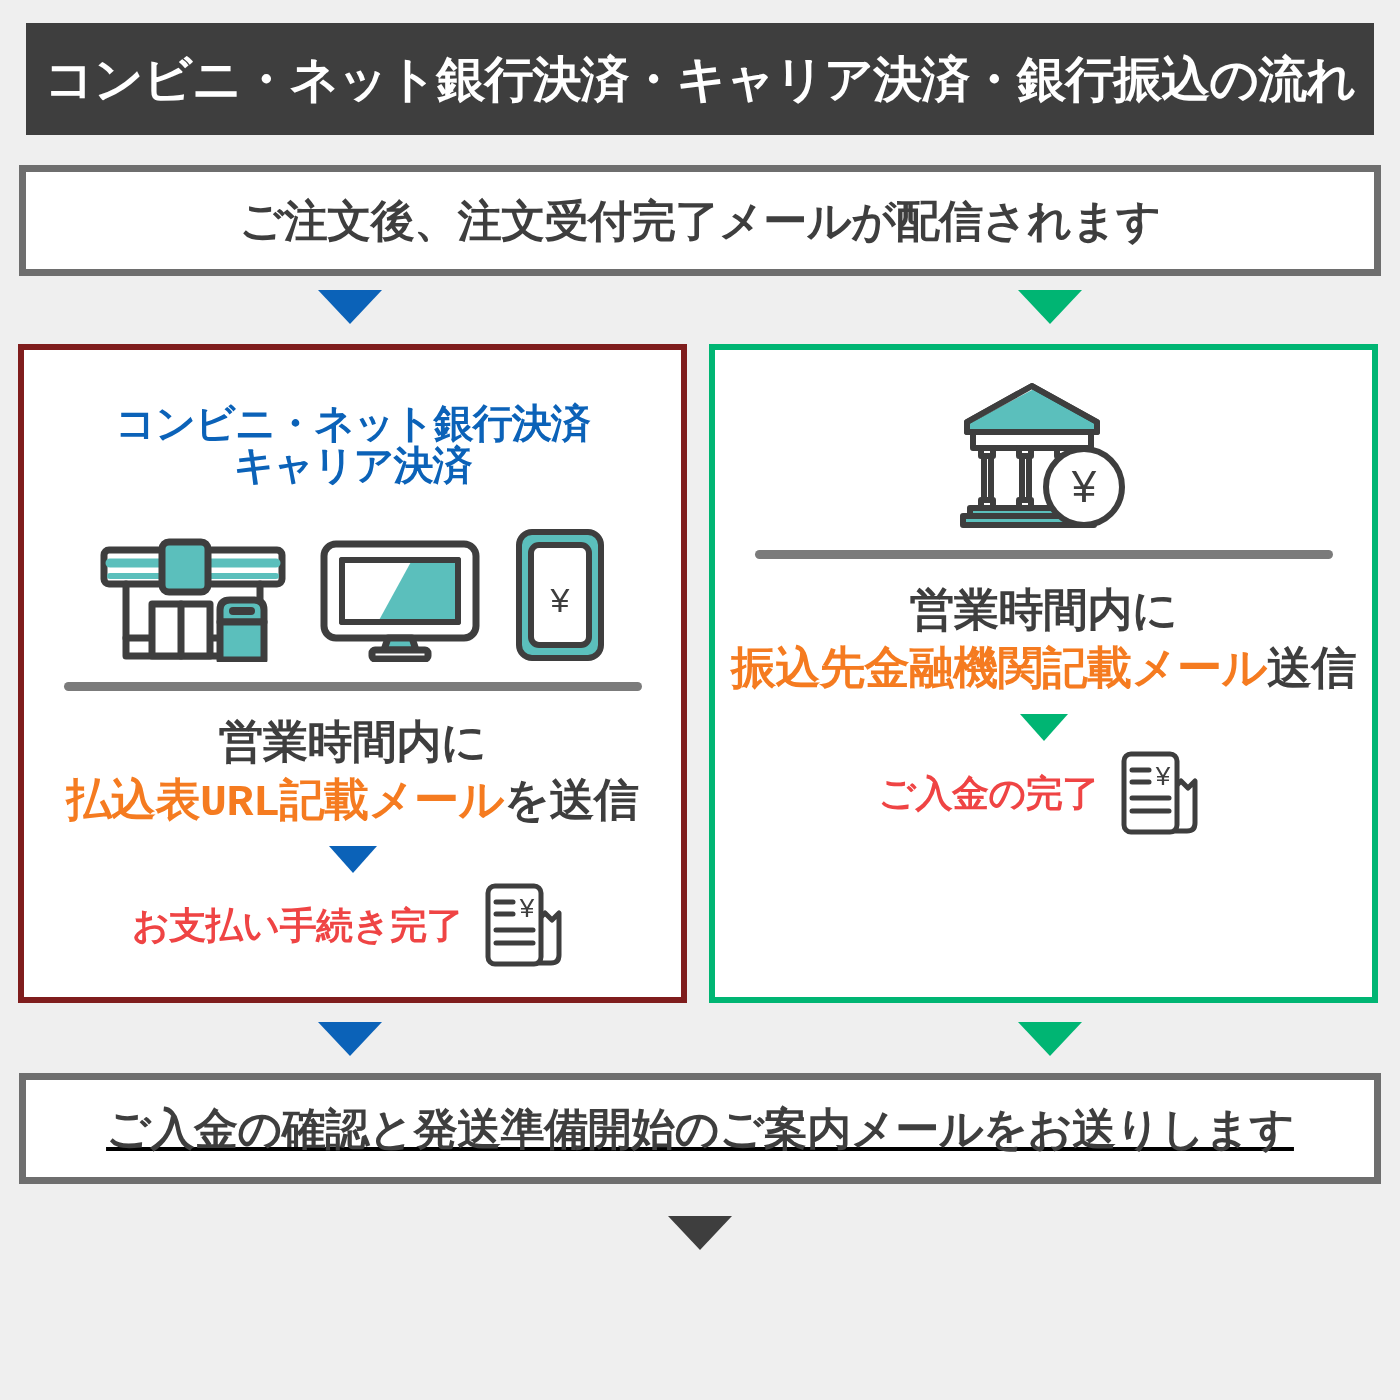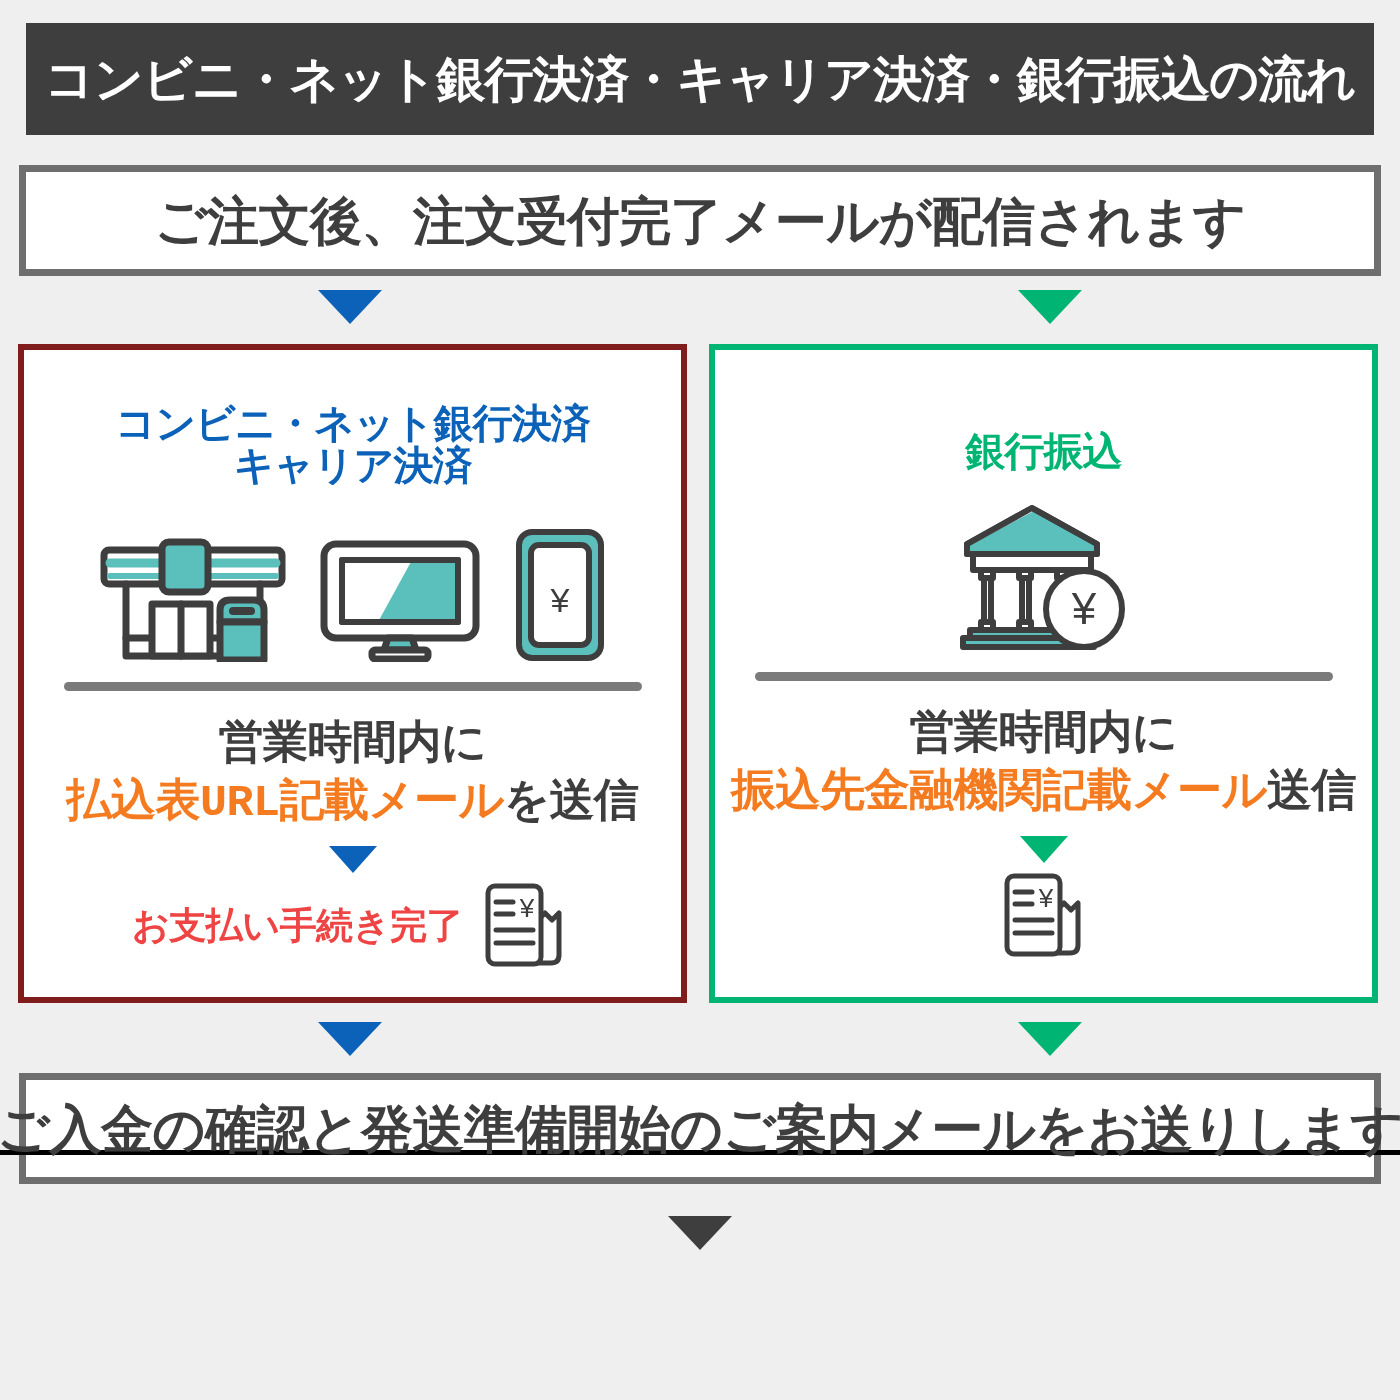--- a/index.html
+++ b/index.html
@@ -22,21 +22,21 @@
     white-space:nowrap;line-height:1;
   }
 
   
   .banner{
     position:absolute;left:19px;width:1362px;
     background:#ffffff;border:7px solid #6e6e6e;box-sizing:border-box;
     display:flex;align-items:center;justify-content:center;
   }
   .banner-text{
-    color:#3e3e3e;font-size:52px;font-weight:bold;letter-spacing:-0.5px;
+    color:#3e3e3e;font-size:44px;font-weight:bold;letter-spacing:-0.5px;
     white-space:nowrap;line-height:1;
   }
   #banner-order{top:165px;height:111px;}
   #banner-confirm{top:1073px;height:111px;text-decoration:underline;}
   #banner-shipped{top:1280px;height:111px;}
 
   
   .tri{position:absolute;width:0;height:0;border-style:solid;border-width:0;}
   .tri-blue{
     border-left:32px solid transparent;border-right:32px solid transparent;
@@ -205,21 +205,20 @@
             <line x1="19" y1="62" x2="56" y2="62"></line>
           </g>
           <text x="50" y="29" font-family="'Liberation Sans',sans-serif" font-size="26" fill="#3e3e3e" text-anchor="middle" dominant-baseline="middle">¥</text>
         </svg>
       </span>
     </div>
   </div>
 
   <div class="panel" id="panel-bank">
 
-    <div class="panel-title">銀行振込</div>
 
     <div class="icon-row">
       <span>
         <svg width="176" height="150" viewBox="0 0 176 150">
           <g stroke="#3e3e3e" stroke-width="6" stroke-linejoin="round" stroke-linecap="round">
 
             <path d="M11 42 L76 6 L141 42 L141 52 L11 52 Z" fill="#5BBFBC"></path>
             <path d="M16 42 L76 10 L76 6 L11 42 Z" fill="#ffffff" stroke="none"></path>
             <path d="M11 42 L76 6 L141 42 L141 52 L11 52 Z" fill="none"></path>
 
@@ -250,20 +249,21 @@
     <div class="notice">
       <span>営業時間内に</span><br>
       <span class="hi">振込先金融機関記載メール</span><span>送信</span>
     </div>
 
     <div class="mini-arrow-wrap">
       <div class="tri tri-green-sm mini-arrow" style="position:relative;left:0;top:0;"></div>
     </div>
 
     <div class="complete-row">
+      <span class="complete-text">ご入金の完了</span>
       <span>
         <svg width="96" height="90" viewBox="0 0 96 90">
           <g fill="#ffffff" stroke="#3e3e3e" stroke-width="5" stroke-linejoin="round" stroke-linecap="round">
             <path d="M62 38 l6 -6 l7 7 l7 -7 l0 42 q0 8 -8 8 l-14 0 z"></path>
             <rect x="11" y="5" width="53" height="78" rx="7"></rect>
           </g>
           <g stroke="#3e3e3e" stroke-width="5" stroke-linecap="round">
             <line x1="19" y1="21" x2="36" y2="21"></line>
             <line x1="19" y1="33" x2="36" y2="33"></line>
             <line x1="19" y1="49" x2="56" y2="49"></line>

